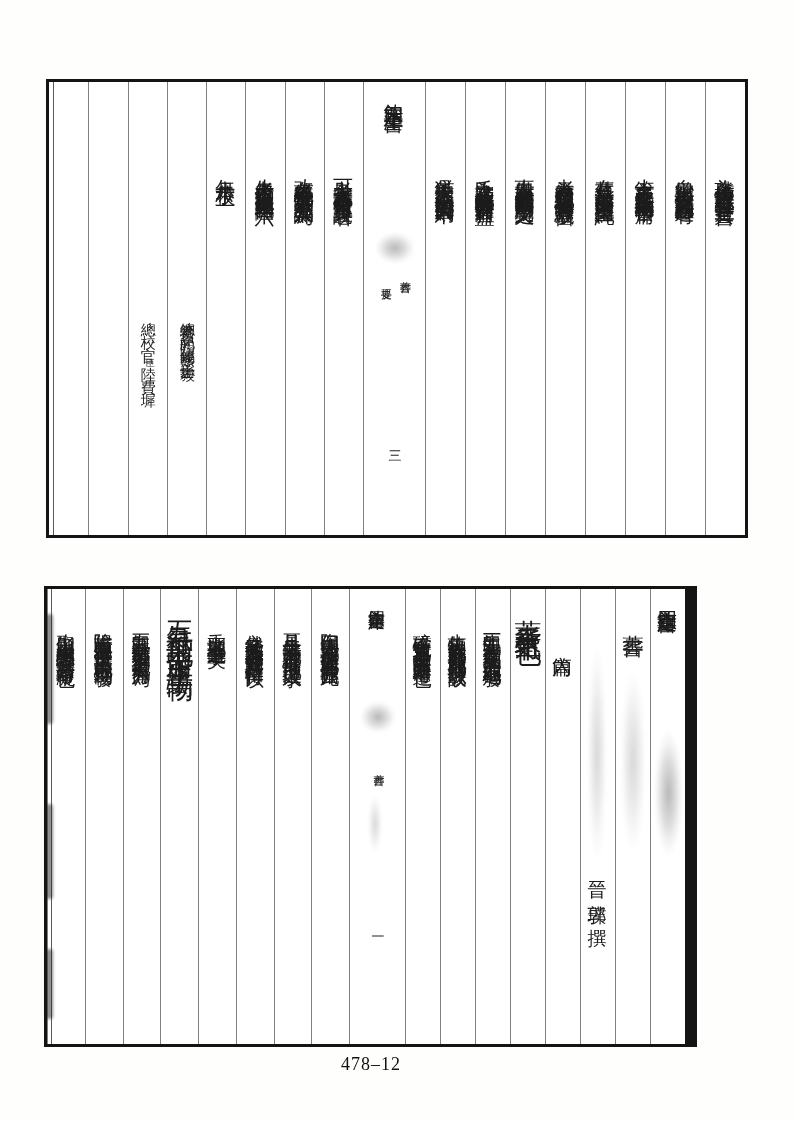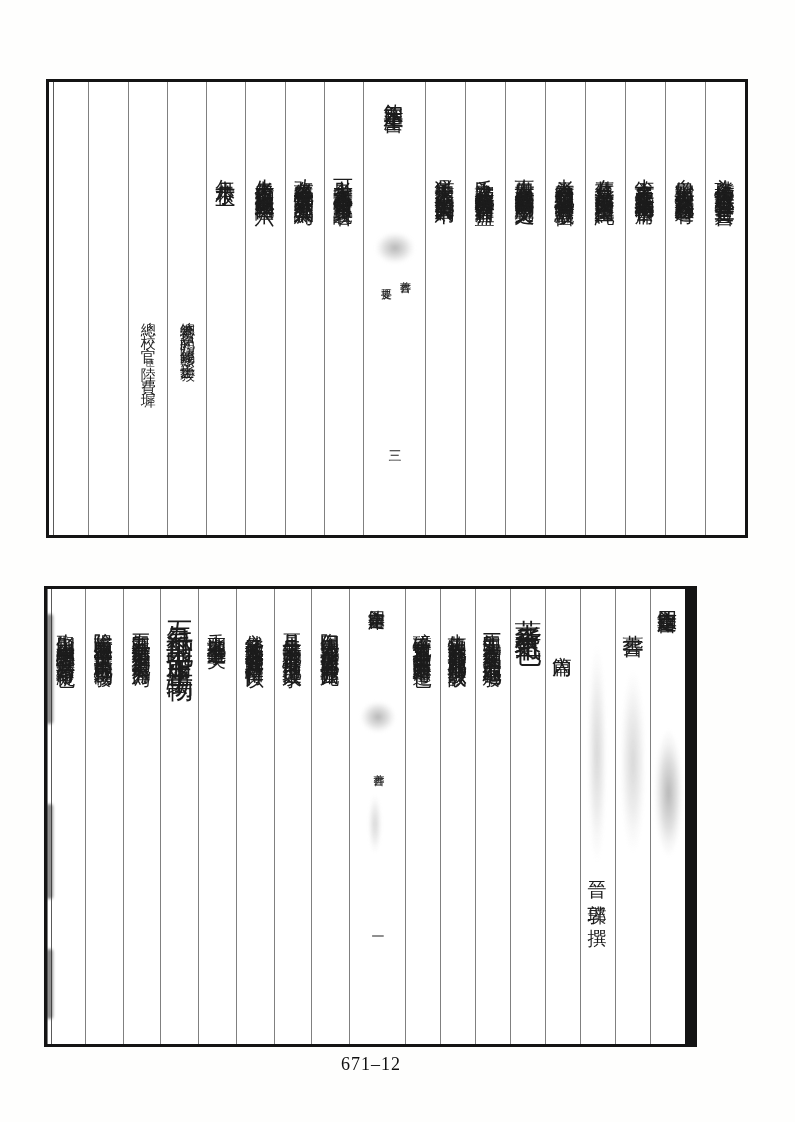--- a/index.html
+++ b/index.html
@@ -227,14 +227,14 @@
     </div>
     <div class="col bb-left bb-comm">
       <span class="vtext">生聚則山川融結融結者即二五之精妙合而凝也</span>
     </div>
 
     <div class="edge-mark" style="top:25px;height:110px;"></div>
     <div class="edge-mark" style="top:215px;height:95px;"></div>
     <div class="edge-mark" style="top:360px;height:70px;"></div>
   </div>
 
-  <div class="plate-number">671–12</div>
+  <div class="plate-number">478–12</div>
 </div>
 
 </body></html>

